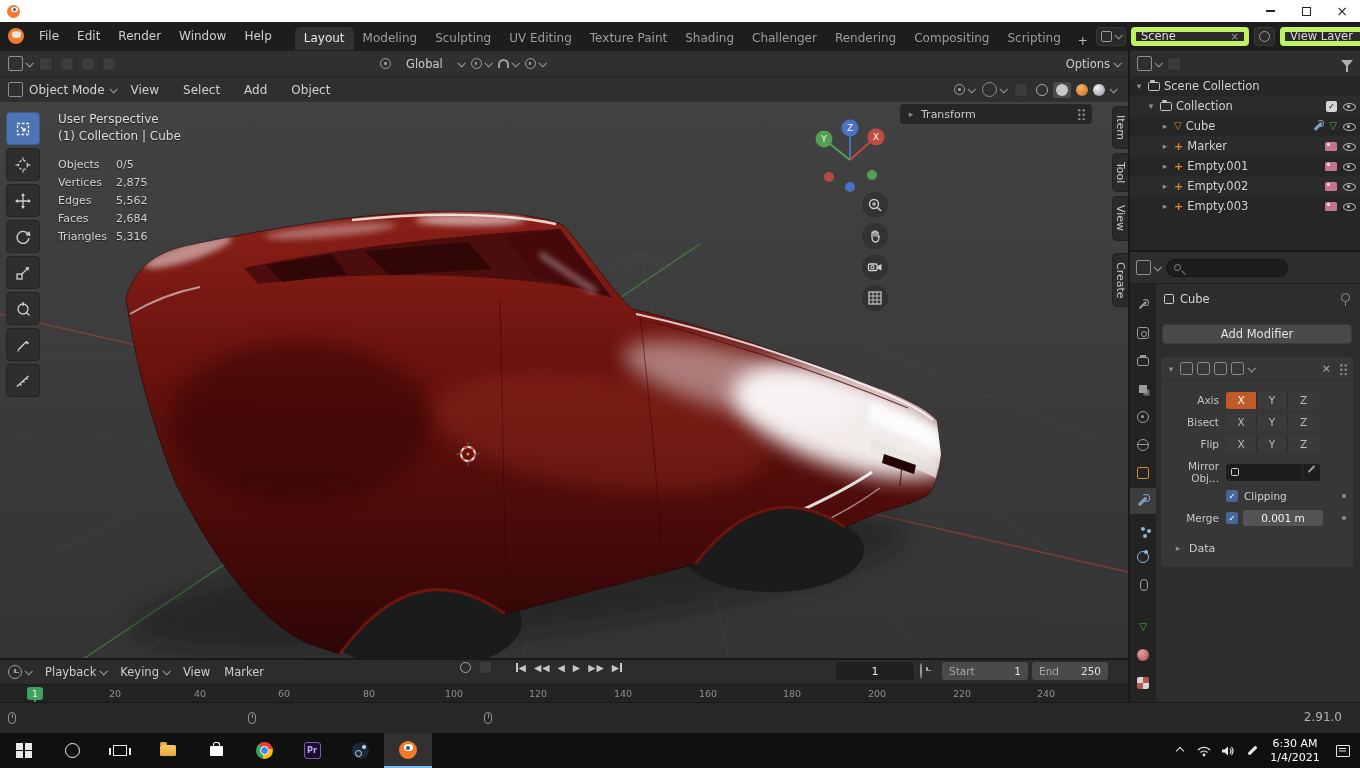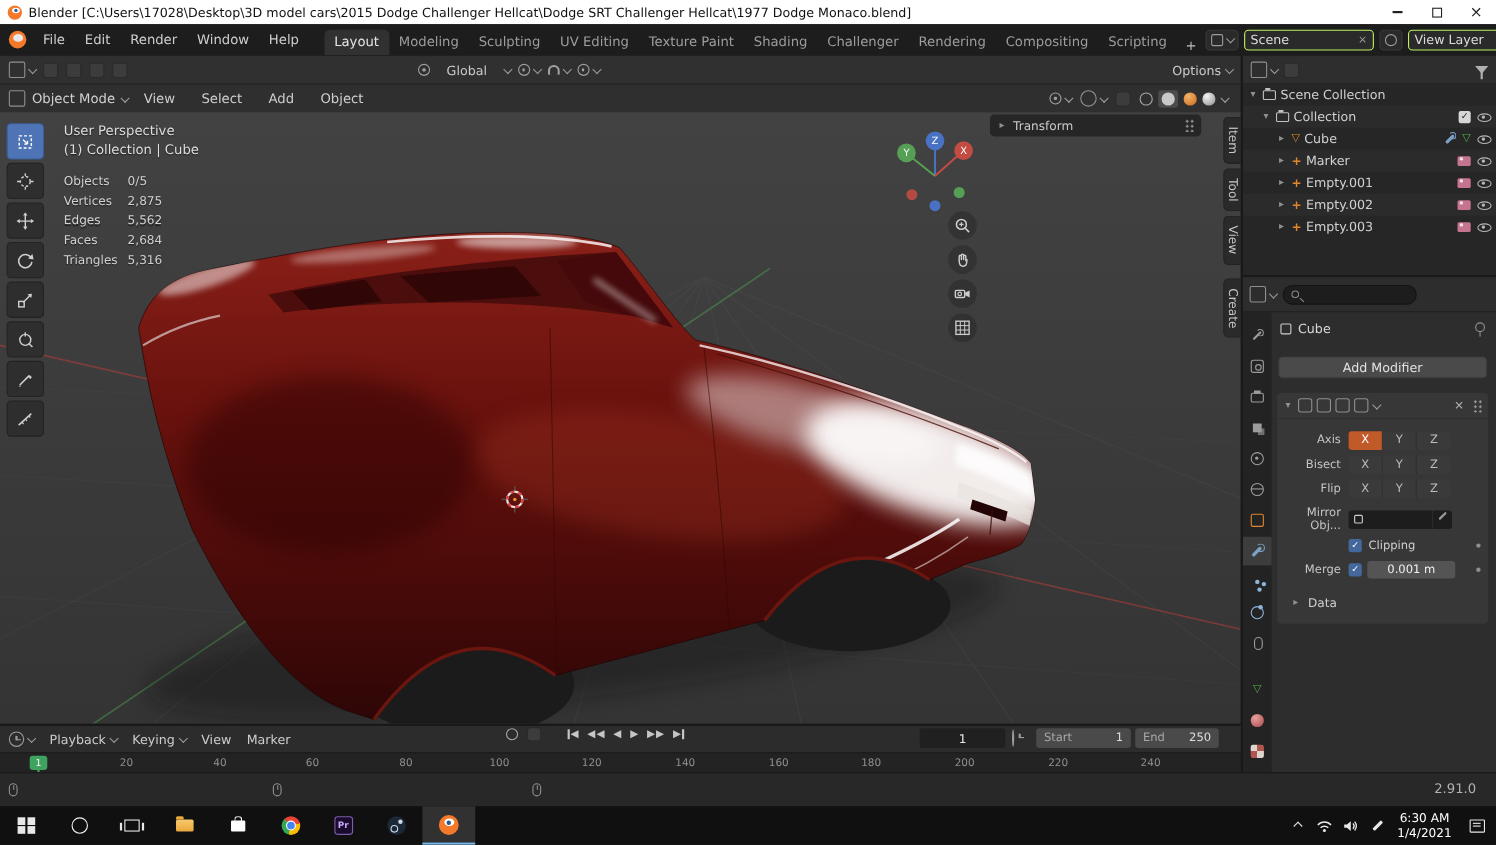--- a/index.html
+++ b/index.html
@@ -21,21 +21,21 @@
 
   
   #topbar{top:22px;left:0;right:0;height:28px;background:#1d1d1d;display:flex;align-items:center;color:#c3c3c3}
   .tb-logo{width:16px;height:16px;border-radius:50%;background:#f5792a;position:relative;margin:0 6px 0 8px;flex:none}
   .tb-logo::after{content:"";position:absolute;left:4px;top:3px;width:9px;height:6.5px;background:#e8e8e8;border-radius:50%}
   .menu{padding:0 9px;height:100%;display:flex;align-items:center;font-size:12px;color:#cfcfcf}
   .wstabs{display:flex;align-items:flex-end;height:100%;margin-left:14px}
   .wstab{padding:4px 9px 5px;font-size:12px;color:#9d9d9d;border-radius:5px 5px 0 0;white-space:nowrap}
   .wstab.active{background:#313131;color:#e4e4e4}
   .wsadd{padding:2px 8px;color:#bdbdbd}
-  .idfield{height:19px;background:#2a2a2a;border:1px solid #bef264;border-radius:4px;display:flex;align-items:center;padding:0 5px;gap:5px;font-size:11.5px;color:#dcdcdc}
+  .idfield{height:19px;background:#2a2a2a;border:5px solid #bef264;border-radius:4px;display:flex;align-items:center;padding:0 5px;gap:5px;font-size:11.5px;color:#dcdcdc}
   .idx{color:#9a9a9a;font-size:10px;margin-left:2px}
   .idicon{width:11px;height:11px;border:1.2px solid #9a9a9a;border-radius:2px;flex:none}
   .ibtn{height:19px;background:#2a2a2a;border:1px solid #3a3a3a;border-radius:4px;display:flex;align-items:center;padding:0 4px;gap:3px}
 
   
   #row2{top:50px;left:0;right:0;height:26px;display:flex}
   #row2l{width:1128px;background:#303030;border-top:1px solid #202020;display:flex;align-items:center;padding:0 8px;gap:7px;font-size:11.5px;color:#cacaca}
   #row2r{flex:1;background:#2e2e2e;border-top:1px solid #202020;border-left:2px solid #191919;display:flex;align-items:center;padding:0 7px;gap:6px}
   .sicon{width:15px;height:15px;border:1.2px solid #8f8f8f;border-radius:2px;flex:none}
   .sq{width:14px;height:14px;background:#3c3c3c;border-radius:3px;border:1px solid #2a2a2a;flex:none}
@@ -204,21 +204,20 @@
   .notif::after{content:"";position:absolute;left:2px;top:2.5px;width:7px;height:1.2px;background:#e8e8e8;box-shadow:0 2.5px 0 #e8e8e8}
 </style>
 </head>
 <body>
 
 
 
 
 <div class="abs" id="titlebar">
   <span class="blogo"></span>
-  <span>Blender [C:\Users\17028\Desktop\3D model cars\2015 Dodge Challenger Hellcat\Dodge SRT Challenger Hellcat\1977 Dodge Monaco.blend]</span>
   <span style="margin-left:auto" class="flex">
     <span class="wbtn">
         <span class="minbar"></span>
       </span>
     <span class="wbtn">
         <span class="maxbox"></span>
       </span>
     <span class="wbtn" style="font-size:14px">×</span>
   </span>
 </div>

